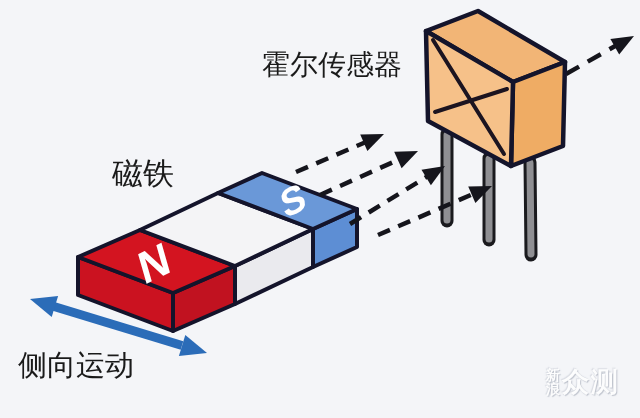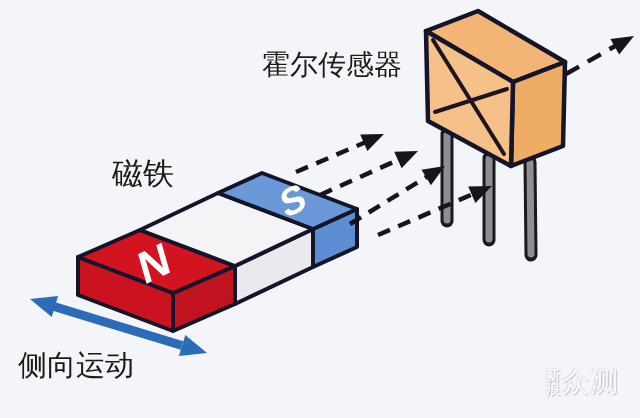--- a/index.html
+++ b/index.html
@@ -14,21 +14,21 @@
   svg text{font-family:"Liberation Sans", sans-serif;}
   .diagram-label{fill:#1a1a1a;font-weight:500;}
   .watermark{
     position:absolute;left:546px;top:364px;
     display:flex;align-items:center;gap:2px;
     color:rgba(255,255,255,0.95);
     text-shadow:1px 1px 1px rgba(150,156,172,0.55), -1px -1px 1px rgba(170,175,190,0.35);
     user-select:none;
   }
   .watermark .stack{display:flex;flex-direction:column;line-height:14px;font-size:14px;font-weight:600;}
-  .watermark .main{font-size:27px;font-weight:400;letter-spacing:2px;text-align:right;}
+  .watermark .main{font-size:27px;font-weight:700;letter-spacing:2px;text-align:right;}
 </style>
 </head>
 <body>
 
 <div class="stage">
   <svg width="640" height="418" viewBox="0 0 640 418">
 
     <g>
       <g>
         <line x1="447" y1="134" x2="447" y2="221" stroke="#1a1a1e" stroke-width="13" stroke-linecap="round"></line>

